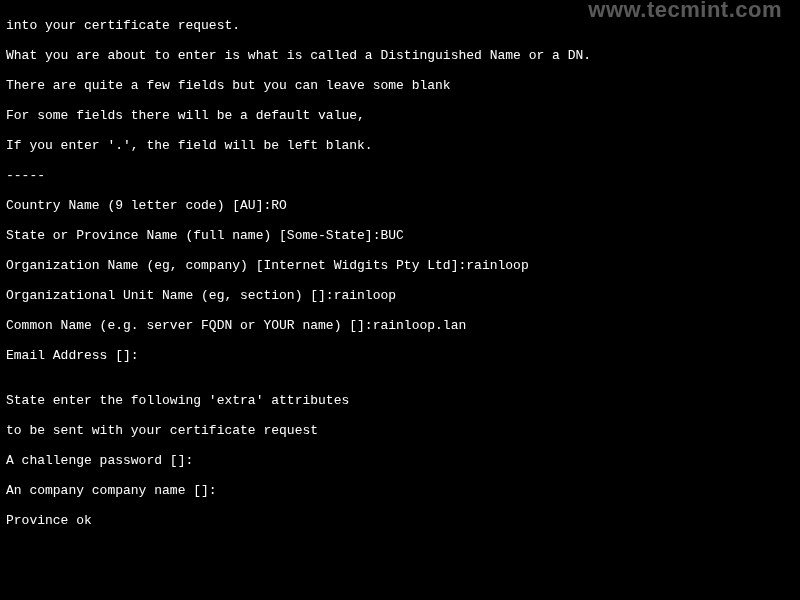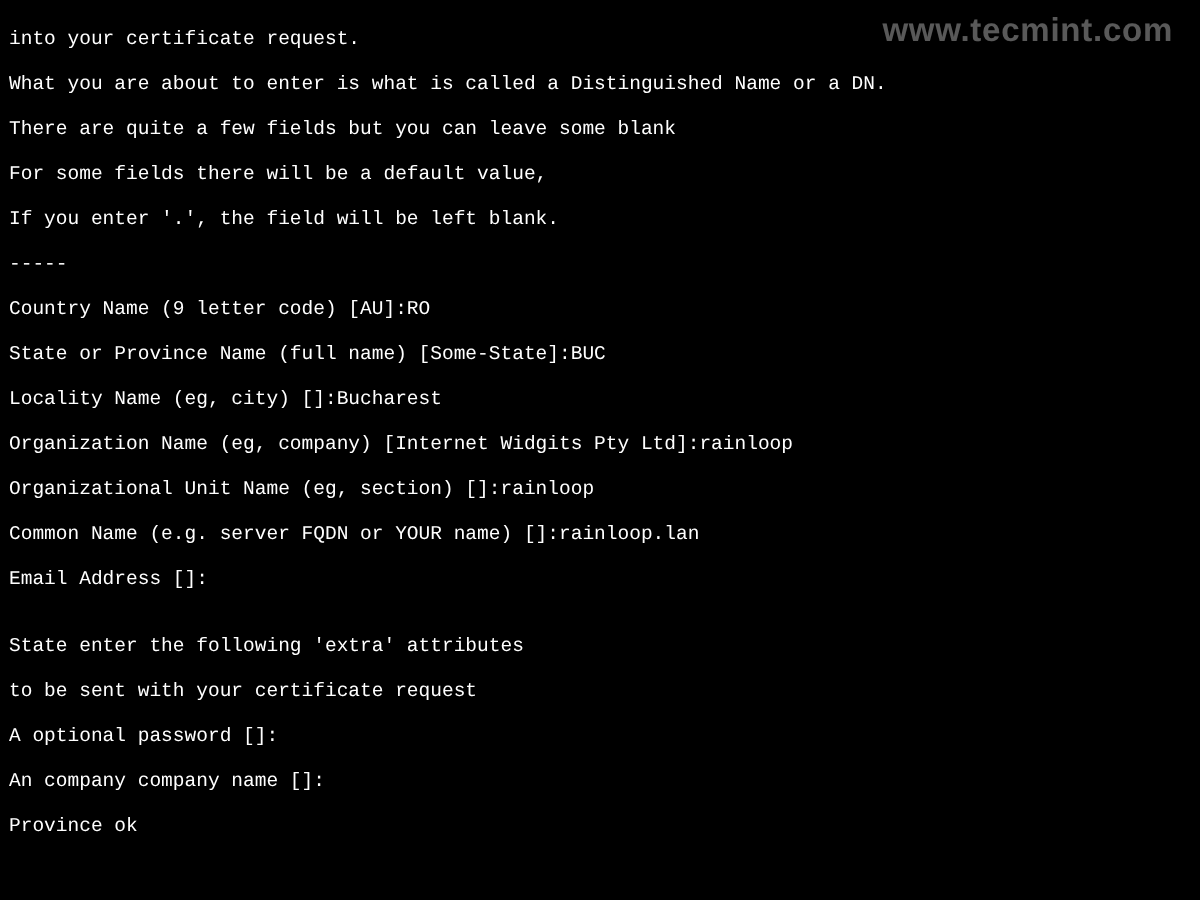--- a/index.html
+++ b/index.html
@@ -1,42 +1,41 @@
 <!DOCTYPE html>
 <html><head>
 <meta charset="utf-8">
 <style>
   html,body{margin:0;padding:0;background:#000;color:#fff;font-family:"Courier New",Courier,monospace;font-size:13px;line-height:15px;width:800px;height:600px;overflow:hidden}
   .terminal{padding:3px 6px;white-space:pre}
-  .watermark{position:absolute;top:12px;right:18px;font-family:Arial,Helvetica,sans-serif;font-size:22px;font-weight:bold;color:rgba(255,255,255,0.35);letter-spacing:0.5px;pointer-events:none}
+  .watermark{position:absolute;top:2px;right:18px;font-family:Arial,Helvetica,sans-serif;font-size:22px;font-weight:bold;color:rgba(255,255,255,0.35);letter-spacing:0.5px;pointer-events:none}
   .row{display:block}
 </style>
 </head>
 <body>
 
 <div class="watermark">www.tecmint.com</div>
 
 <div class="terminal">
 <span class="row">into your certificate request.</span>
 <span class="row">What you are about to enter is what is called a Distinguished Name or a DN.</span>
 <span class="row">There are quite a few fields but you can leave some blank</span>
 <span class="row">For some fields there will be a default value,</span>
 <span class="row">If you enter '.', the field will be left blank.</span>
 <span class="row">-----</span>
 <span class="row">Country Name (9 letter code) [AU]:RO</span>
 <span class="row">State or Province Name (full name) [Some-State]:BUC</span>
-<span class="row">Locality Name (eg, city) []:Bucharest</span>
 <span class="row">Organization Name (eg, company) [Internet Widgits Pty Ltd]:rainloop</span>
 <span class="row">Organizational Unit Name (eg, section) []:rainloop</span>
 <span class="row">Common Name (e.g. server FQDN or YOUR name) []:rainloop.lan</span>
 <span class="row">Email Address []:</span>
 <span class="row"></span>
 <span class="row">State enter the following 'extra' attributes</span>
 <span class="row">to be sent with your certificate request</span>
-<span class="row">A optional password []:</span>
+<span class="row">A challenge password []:</span>
 <span class="row">An company company name []:</span>
 <span class="row">Province ok</span>
 
 
 
 
 
 
 
 

